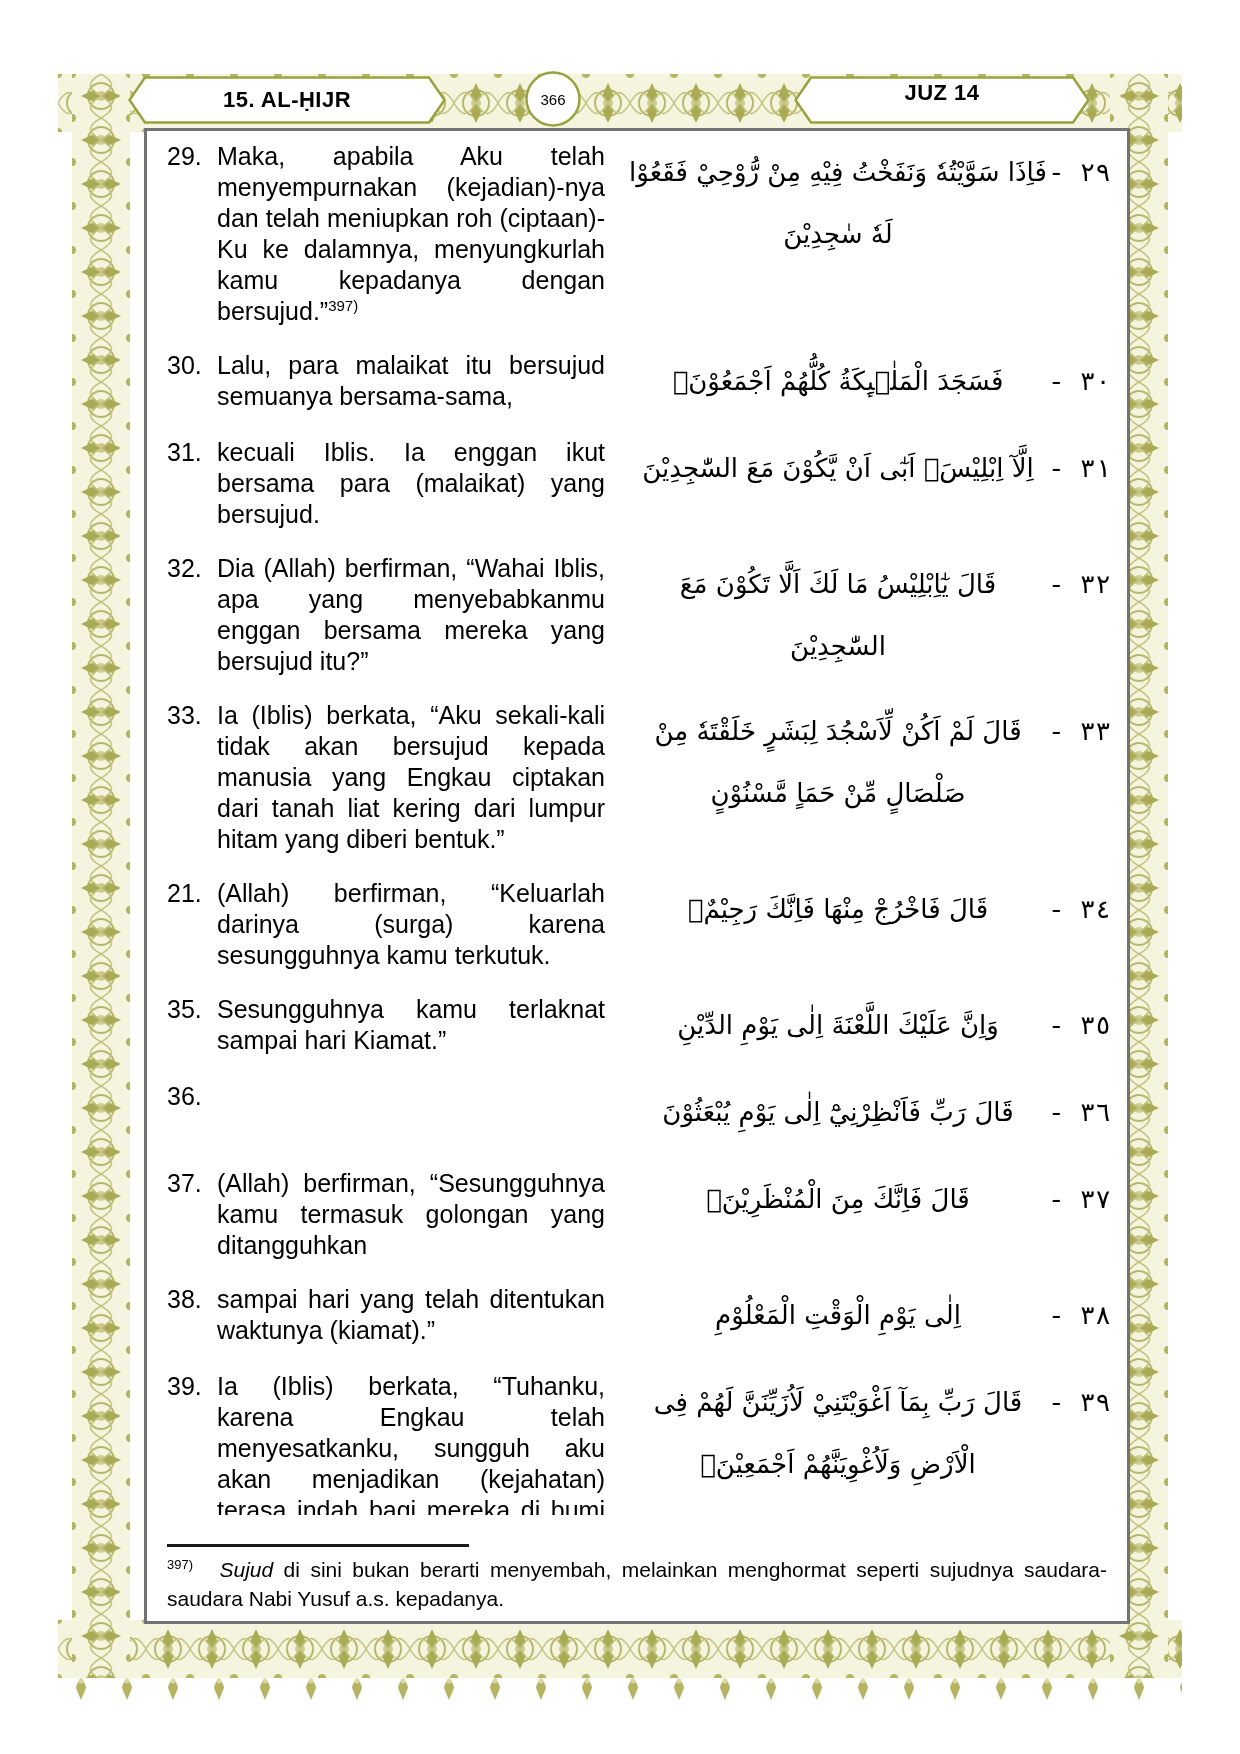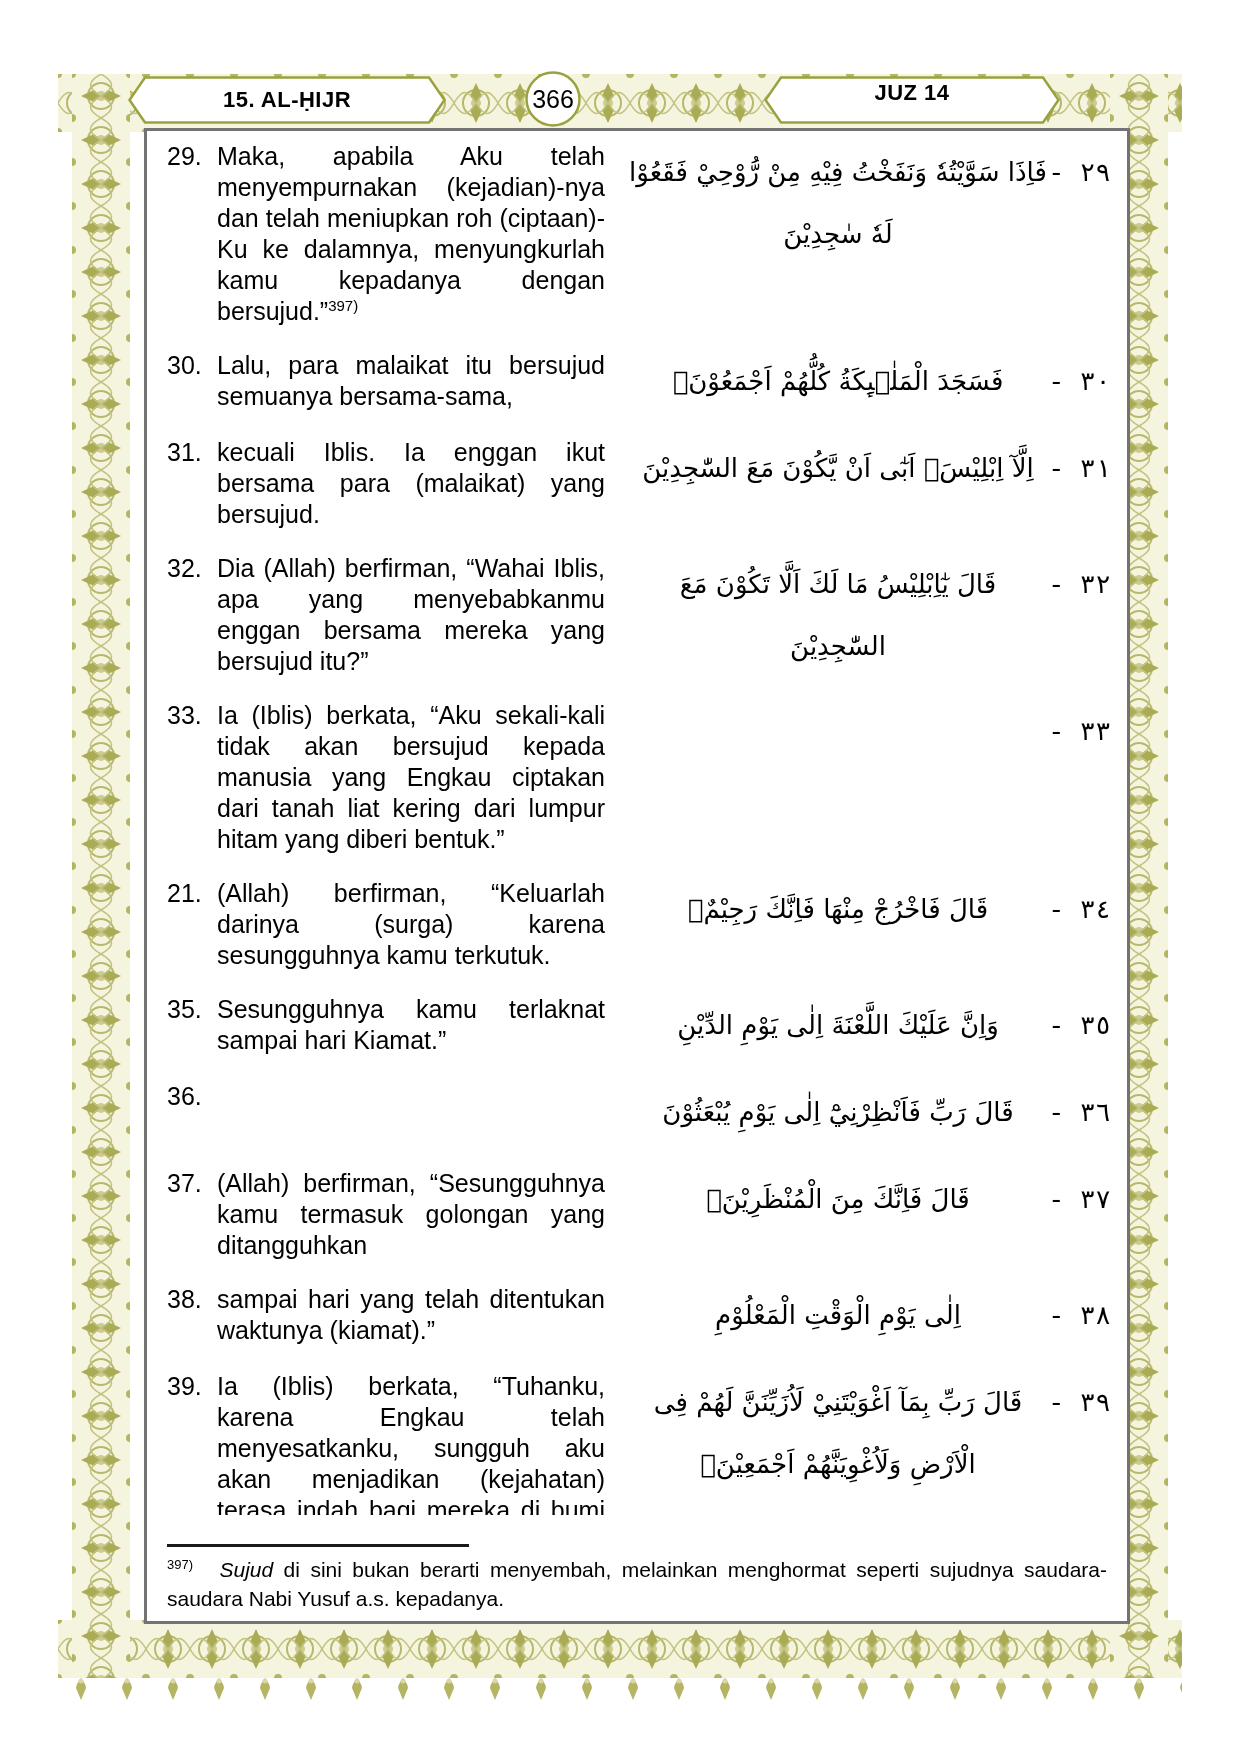--- a/index.html
+++ b/index.html
@@ -36,21 +36,21 @@
   
   .banner { position:absolute; z-index:3; }
   .banner .label {
     position:absolute; left:0; top:0; width:100%; height:100%;
     display:flex; align-items:center; justify-content:center;
     font-weight:bold; font-size:22px; letter-spacing:0.5px;
   }
   .badge { position:absolute; z-index:3; }
   .badge .label {
     position:absolute; left:0; top:0; width:100%; height:100%;
-    display:flex; align-items:center; justify-content:center; font-size:25px;
+    display:flex; align-items:center; justify-content:center; font-size:15px;
   }
 </style>
 </head>
 <body>
 
 <div class="page">
 
   <svg class="orn" style="left:58px;top:74px;" width="1124" height="58">
     <defs>
       <pattern id="arabT" width="44" height="58" patternUnits="userSpaceOnUse">
@@ -144,21 +144,21 @@
     <span class="label">15. AL-ḤIJR</span>
   </div>
 
   <div class="badge" style="left:524px;top:70px;width:58px;height:58px;">
     <svg width="58" height="58">
       <circle cx="29" cy="29" r="26.5" fill="#ffffff" stroke="#99a23f" stroke-width="2.5"></circle>
     </svg>
     <span class="label">366</span>
   </div>
 
-  <div class="banner" style="left:764px;top:76px;width:296px;height:34px;">
+  <div class="banner" style="left:794px;top:76px;width:296px;height:34px;">
     <svg width="296" height="48">
       <polygon points="17,1.5 279,1.5 294.5,24 279,46.5 17,46.5 1.5,24" fill="#ffffff" stroke="#99a23f" stroke-width="2.5"></polygon>
     </svg>
     <span class="label">JUZ 14</span>
   </div>
 
   <div class="content-box">
     <div class="verses" id="verses">
     <div class="verse-row">
       <div class="v-indo">
@@ -204,20 +204,21 @@
       </div>
     </div>
 
     <div class="verse-row">
       <div class="v-indo">
         <span class="v-no">33.</span>
         <span class="v-text"><span>Ia (Iblis) berkata, “Aku sekali-kali tidak akan bersujud kepada manusia yang Engkau ciptakan dari tanah liat kering dari lumpur hitam yang diberi bentuk.”</span><sup></sup></span>
       </div>
       <div class="v-ar">
         <span class="ar-no">٣٣ -</span>
+        <span class="ar-text">قَالَ لَمْ اَكُنْ لِّاَسْجُدَ لِبَشَرٍ خَلَقْتَهٗ مِنْ صَلْصَالٍ مِّنْ حَمَاٍ مَّسْنُوْنٍ</span>
       </div>
     </div>
 
     <div class="verse-row">
       <div class="v-indo">
         <span class="v-no">21.</span>
         <span class="v-text"><span>(Allah) berfirman, “Keluarlah darinya (surga) karena sesungguhnya kamu terkutuk.</span><sup></sup></span>
       </div>
       <div class="v-ar">
         <span class="ar-no">٣٤ -</span>

